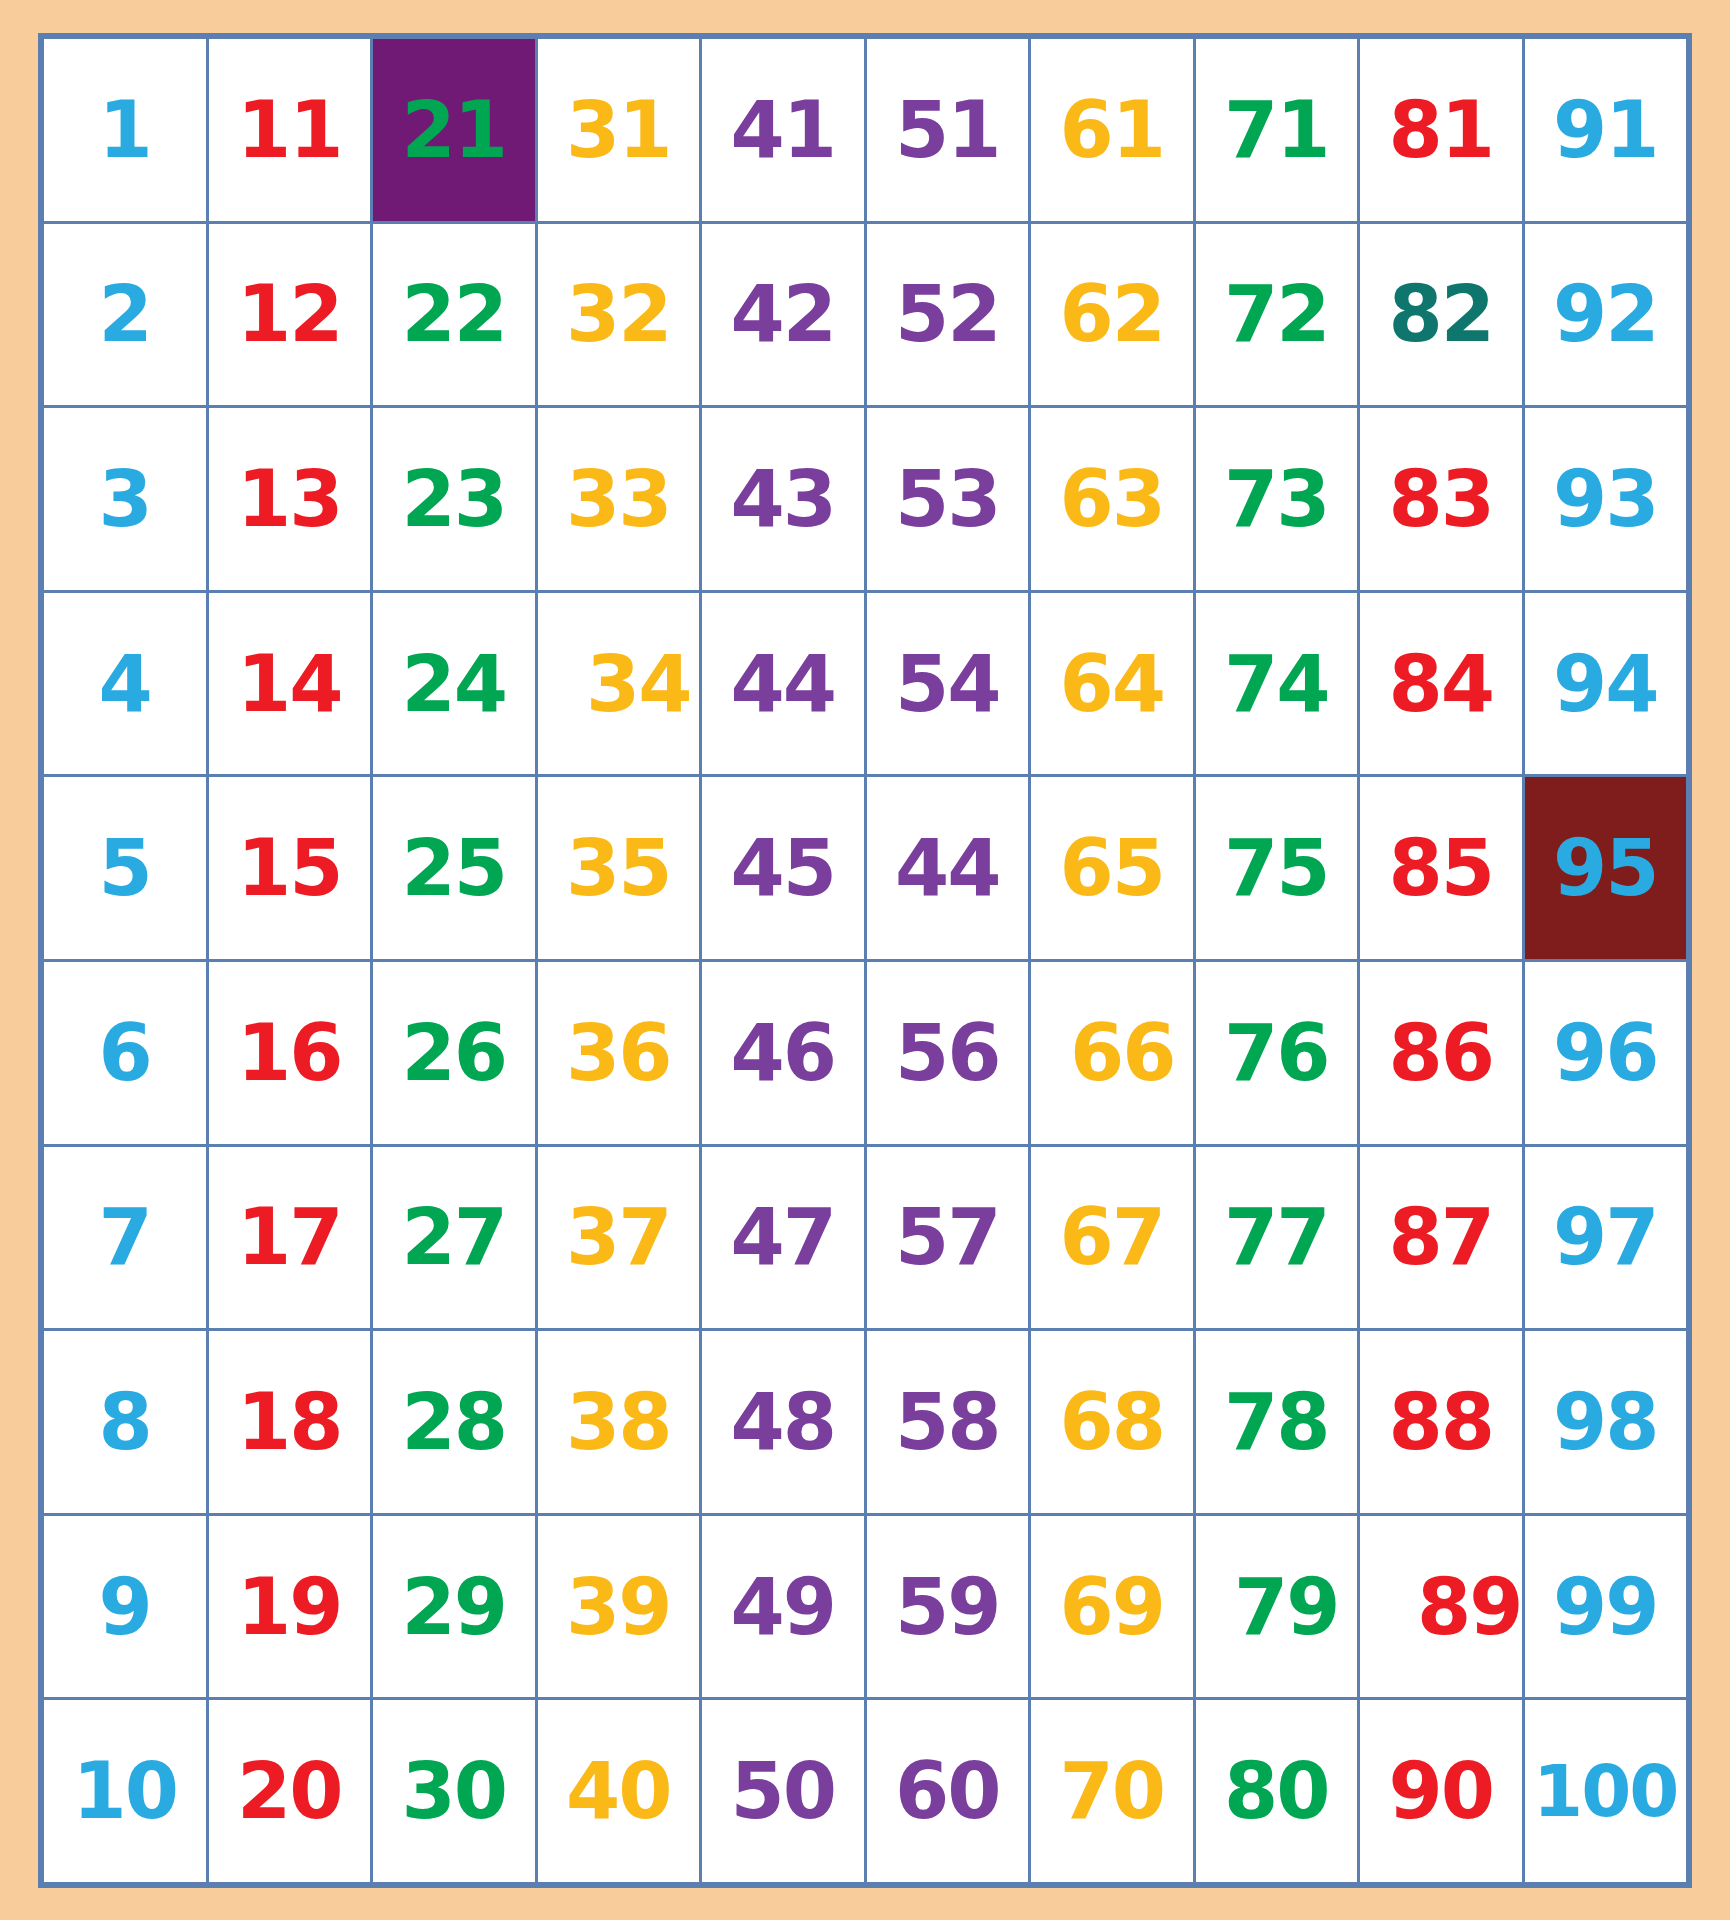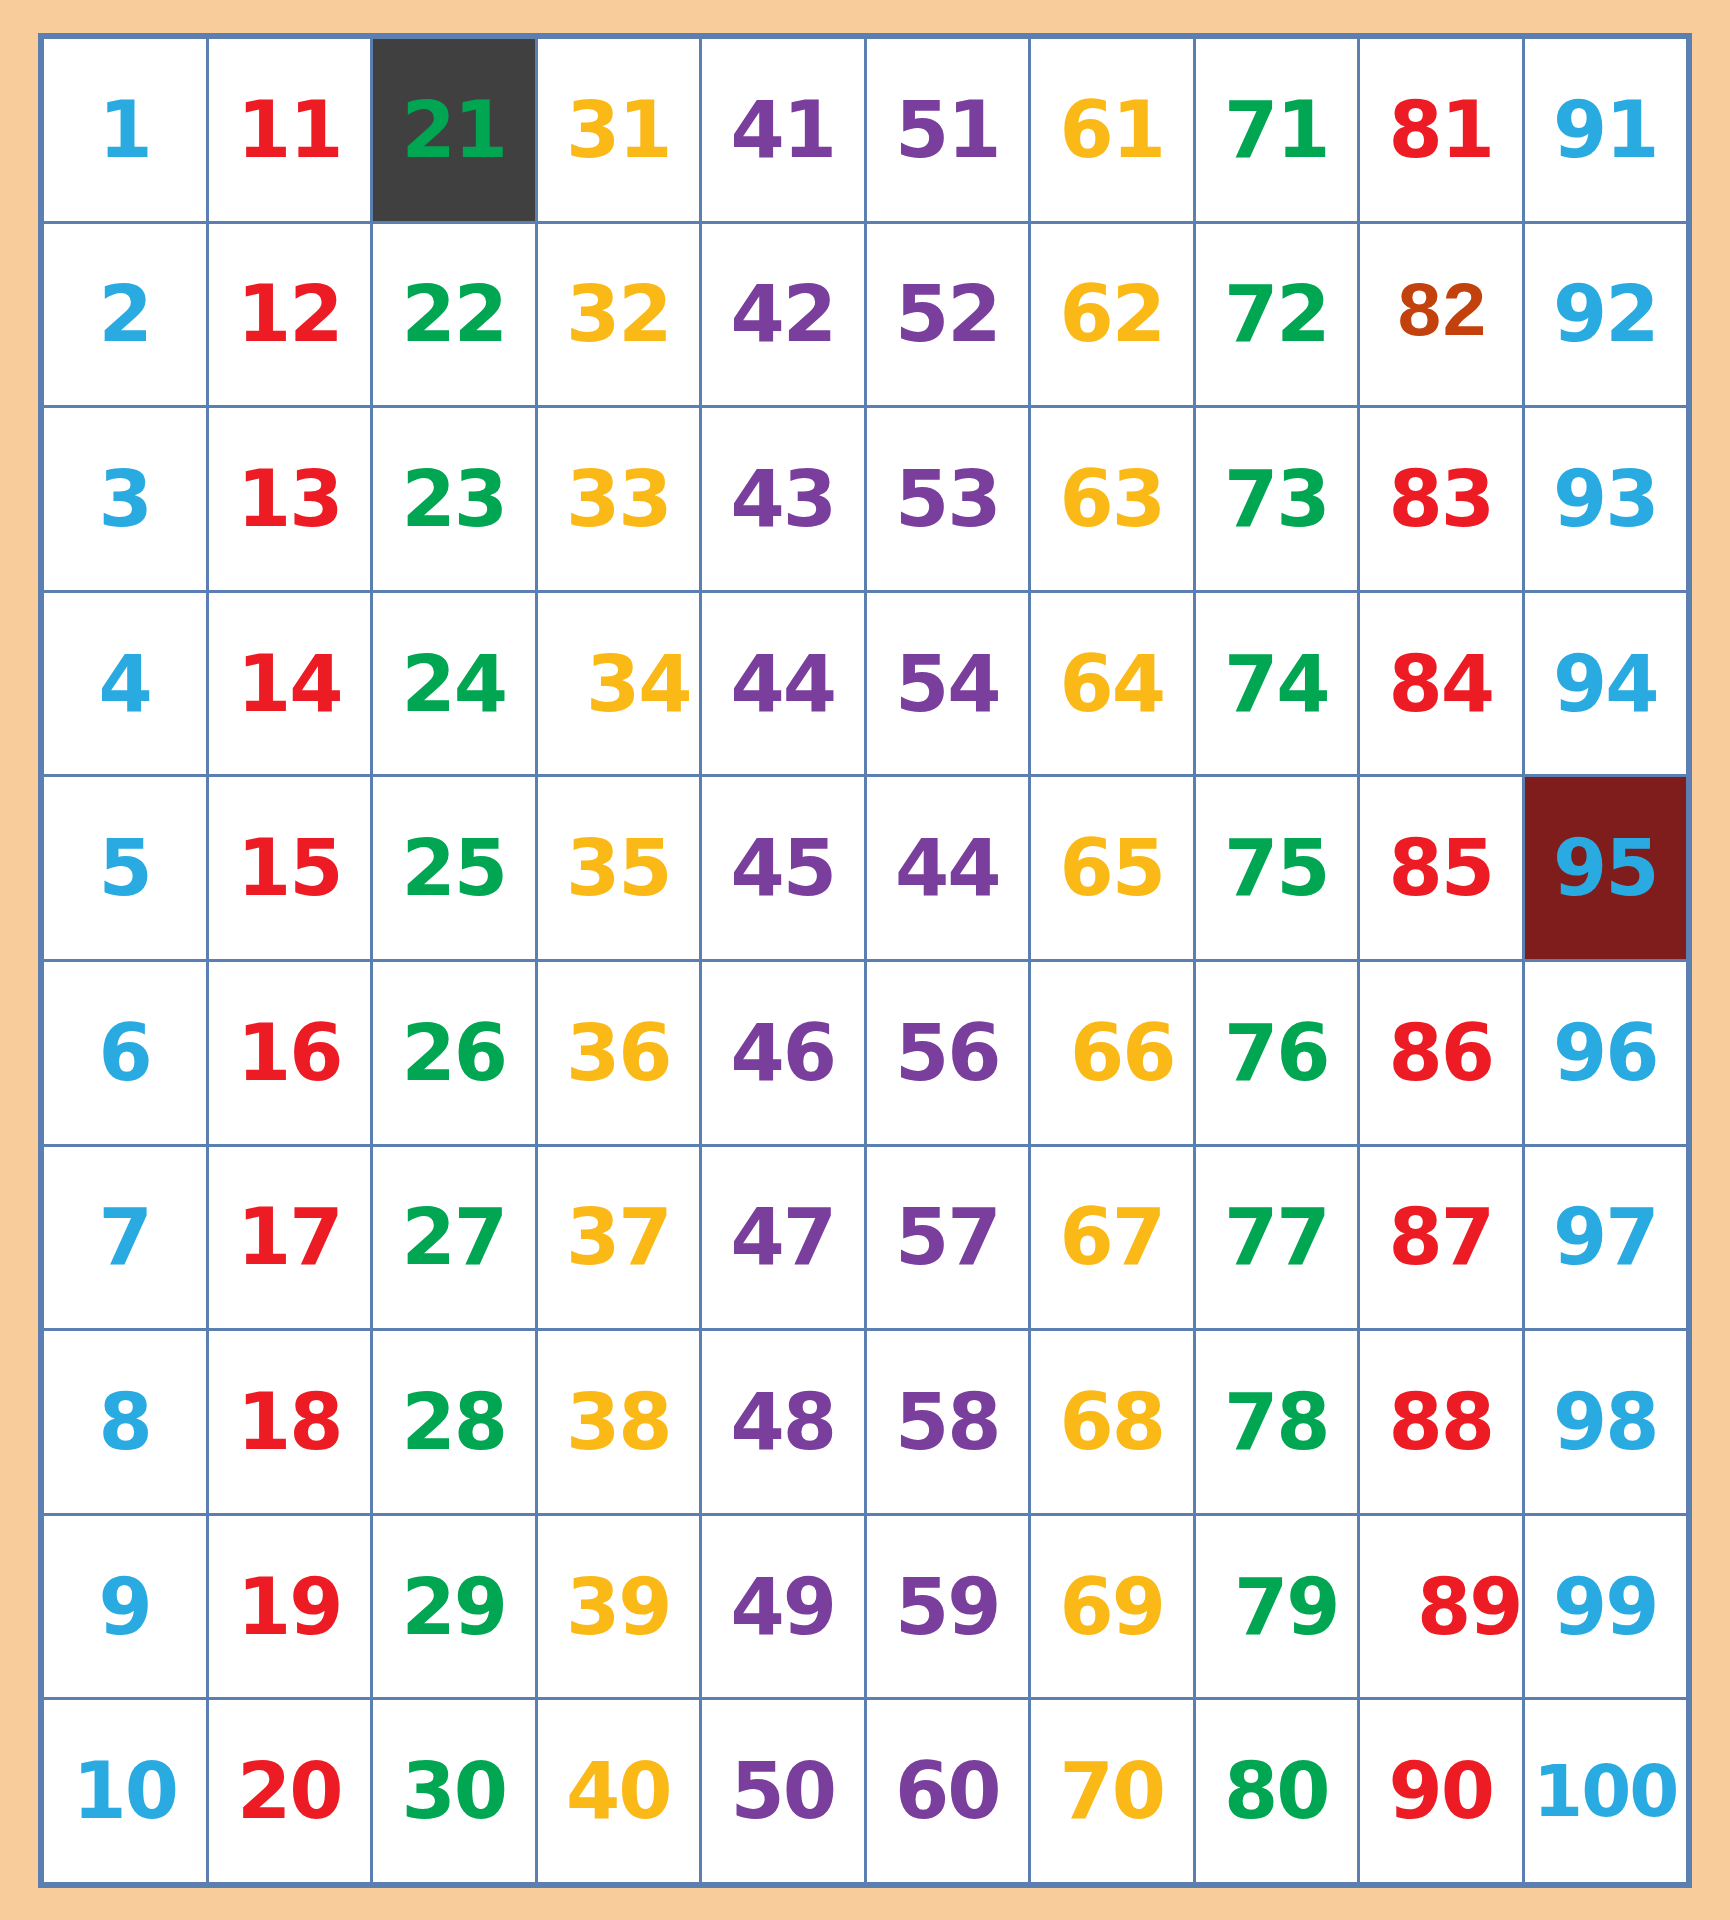--- a/index.html
+++ b/index.html
@@ -51,21 +51,21 @@
 <div id="chart-wrap">
   <table class="hundred-chart">
     <tbody>
         <tr>
           <td style="border-color: rgb(91, 127, 176); background: rgb(255, 255, 255);">
             <span class="num" style="color: rgb(41, 171, 226);">1</span>
           </td>
           <td style="border-color: rgb(91, 127, 176); background: rgb(255, 255, 255);">
             <span class="num" style="color: rgb(237, 28, 36);">11</span>
           </td>
-          <td style="border-color: rgb(91, 127, 176); background: #404040;">
+          <td style="border-color: rgb(91, 127, 176); background: #701a75;">
             <span class="num" style="color: rgb(0, 166, 81);">21</span>
           </td>
           <td style="border-color: rgb(91, 127, 176); background: rgb(255, 255, 255);">
             <span class="num" style="color: rgb(251, 185, 23);">31</span>
           </td>
           <td style="border-color: rgb(91, 127, 176); background: rgb(255, 255, 255);">
             <span class="num" style="color: rgb(122, 62, 157);">41</span>
           </td>
           <td style="border-color: rgb(91, 127, 176); background: rgb(255, 255, 255);">
             <span class="num" style="color: rgb(122, 62, 157);">51</span>
@@ -102,21 +102,21 @@
           <td style="border-color: rgb(91, 127, 176); background: rgb(255, 255, 255);">
             <span class="num" style="color: rgb(122, 62, 157);">52</span>
           </td>
           <td style="border-color: rgb(91, 127, 176); background: rgb(255, 255, 255);">
             <span class="num" style="color: rgb(251, 185, 23);">62</span>
           </td>
           <td style="border-color: rgb(91, 127, 176); background: rgb(255, 255, 255);">
             <span class="num" style="color: rgb(0, 166, 81);">72</span>
           </td>
           <td style="border-color: rgb(91, 127, 176); background: rgb(255, 255, 255);">
-            <span class="num" style="color: #c2410c; font-family: Liberation Mono, monospace;">82</span>
+            <span class="num" style="color: #0f766e;">82</span>
           </td>
           <td style="border-color: rgb(91, 127, 176); background: rgb(255, 255, 255);">
             <span class="num" style="color: rgb(41, 171, 226);">92</span>
           </td>
         </tr>
         <tr>
           <td style="border-color: rgb(91, 127, 176); background: rgb(255, 255, 255);">
             <span class="num" style="color: rgb(41, 171, 226);">3</span>
           </td>
           <td style="border-color: rgb(91, 127, 176); background: rgb(255, 255, 255);">

